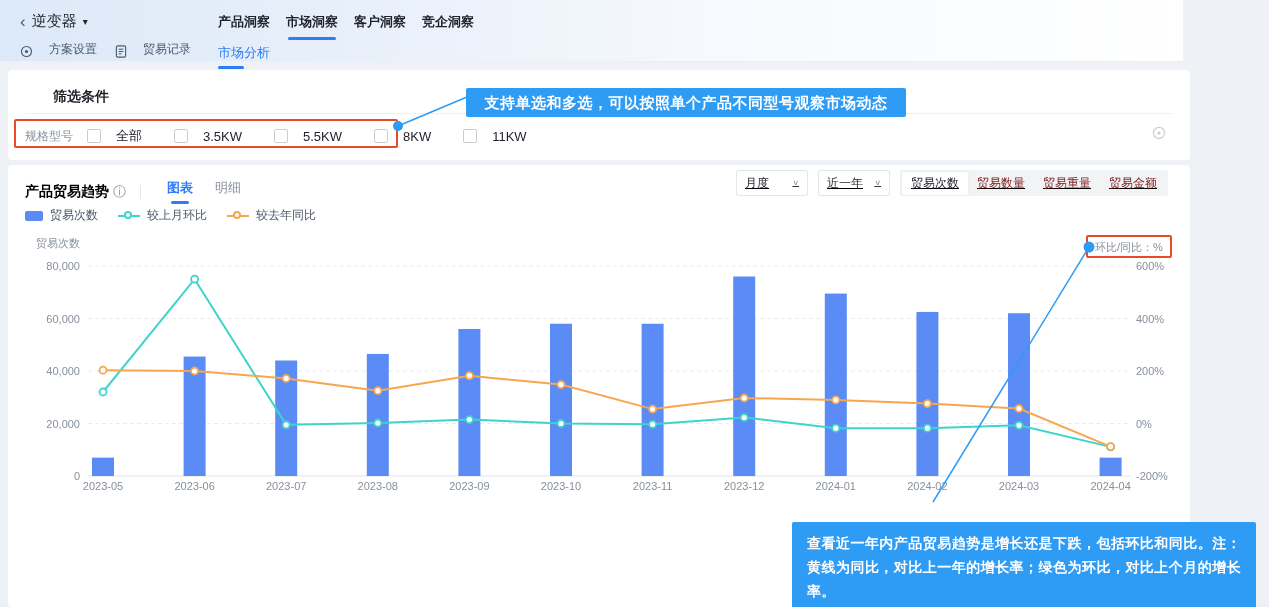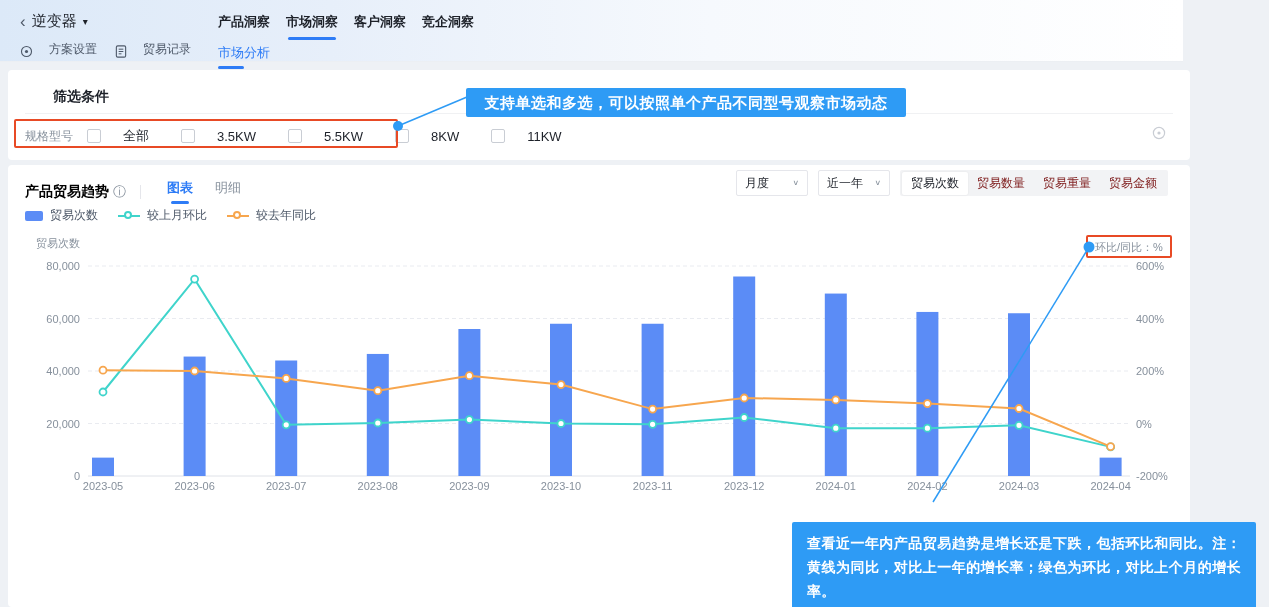--- a/index.html
+++ b/index.html
@@ -29,37 +29,37 @@
     height:3px; background:#2e7cf6; border-radius:2px; }
 
   
   .card { position:absolute; background:#fff; border-radius:4px; }
   .filter-card { left:8px; top:70px; width:1182px; height:90px; }
   .filter-title { position:absolute; left:17px; top:18px; font-size:14px; font-weight:bold; color:#1d2129;margin-left:28px; }
   .filter-divider { position:absolute; left:17px; right:17px; top:43px; height:1px; background:#f0f1f3; }
   .filter-row { position:absolute; left:17px; top:53px; display:flex; align-items:center; height:26px; }
   .filter-label { font-size:12px; color:#86909c; width:62px; }
   .cb-group { display:flex; align-items:center; }
-  .cb-item { display:flex; align-items:center; gap:22px; margin-right:32px; cursor:pointer; }
+  .cb-item { display:flex; align-items:center; gap:15px; margin-right:32px; cursor:pointer; }
   .cb-box { width:14px; height:14px; border:1px solid #c9cdd4; border-radius:2px; background:#fff; }
   .cb-label { font-size:13px; color:#1d2129; }
   .collapse-icon { position:absolute; right:24px; top:56px; cursor:pointer; }
 
   .trend-card { left:8px; top:165px; width:1182px; height:442px; }
   .trend-header { position:absolute; left:17px; top:14px; display:flex; align-items:center; }
   .trend-title { font-size:14px; font-weight:bold; color:#000000; }
   .info-icon { font-size:13px; color:#86909c; margin-left:4px; cursor:pointer; }
   .vert-divider { width:1px; height:14px; background:#e5e6eb; margin:0 14px; }
   .view-tab { position:relative; font-size:13px; margin-right:22px; padding-bottom:7px; cursor:pointer; }
   .view-tab.active { color:#2e7cf6; font-weight:bold;margin-left:12px; }
   .view-tab.inactive { color:#86909c; }
   .view-tab.active::after { content:""; position:absolute; left:4px; right:4px; bottom:0;
     height:3px; background:#2e7cf6; border-radius:2px; }
 
-  .trend-controls { position:absolute; right:22px; top:5px; display:flex; align-items:center; gap:10px; }
+  .trend-controls { position:absolute; right:22px; top:5px; display:flex; align-items:center; gap:10px;text-decoration:underline; }
   .select-box { display:flex; align-items:center; justify-content:space-between; width:72px; height:26px;
     border:1px solid #e5e6eb; border-radius:2px; padding:0 8px; font-size:12px; color:#1d2129;
     background:#fff; cursor:pointer; }
   .select-caret { font-size:9px; color:#86909c; transform:scaleY(.8); }
   .metric-group { display:flex; align-items:center; background:#f2f3f5; border-radius:2px; padding:2px; height:26px; }
   .metric-btn { font-size:12px; color:#7f1d1d; padding:3px 9px; border-radius:2px; cursor:pointer; white-space:nowrap; }
   .metric-btn.active { background:#fff; color:#1d2129; box-shadow:0 0 2px rgba(0,0,0,.08); }
 
   .legend-row { position:absolute; left:17px; top:42px; display:flex; align-items:center; gap:20px; }
   .legend-item { display:flex; align-items:center; gap:7px; font-size:12px; color:#4e5969; cursor:pointer; }

